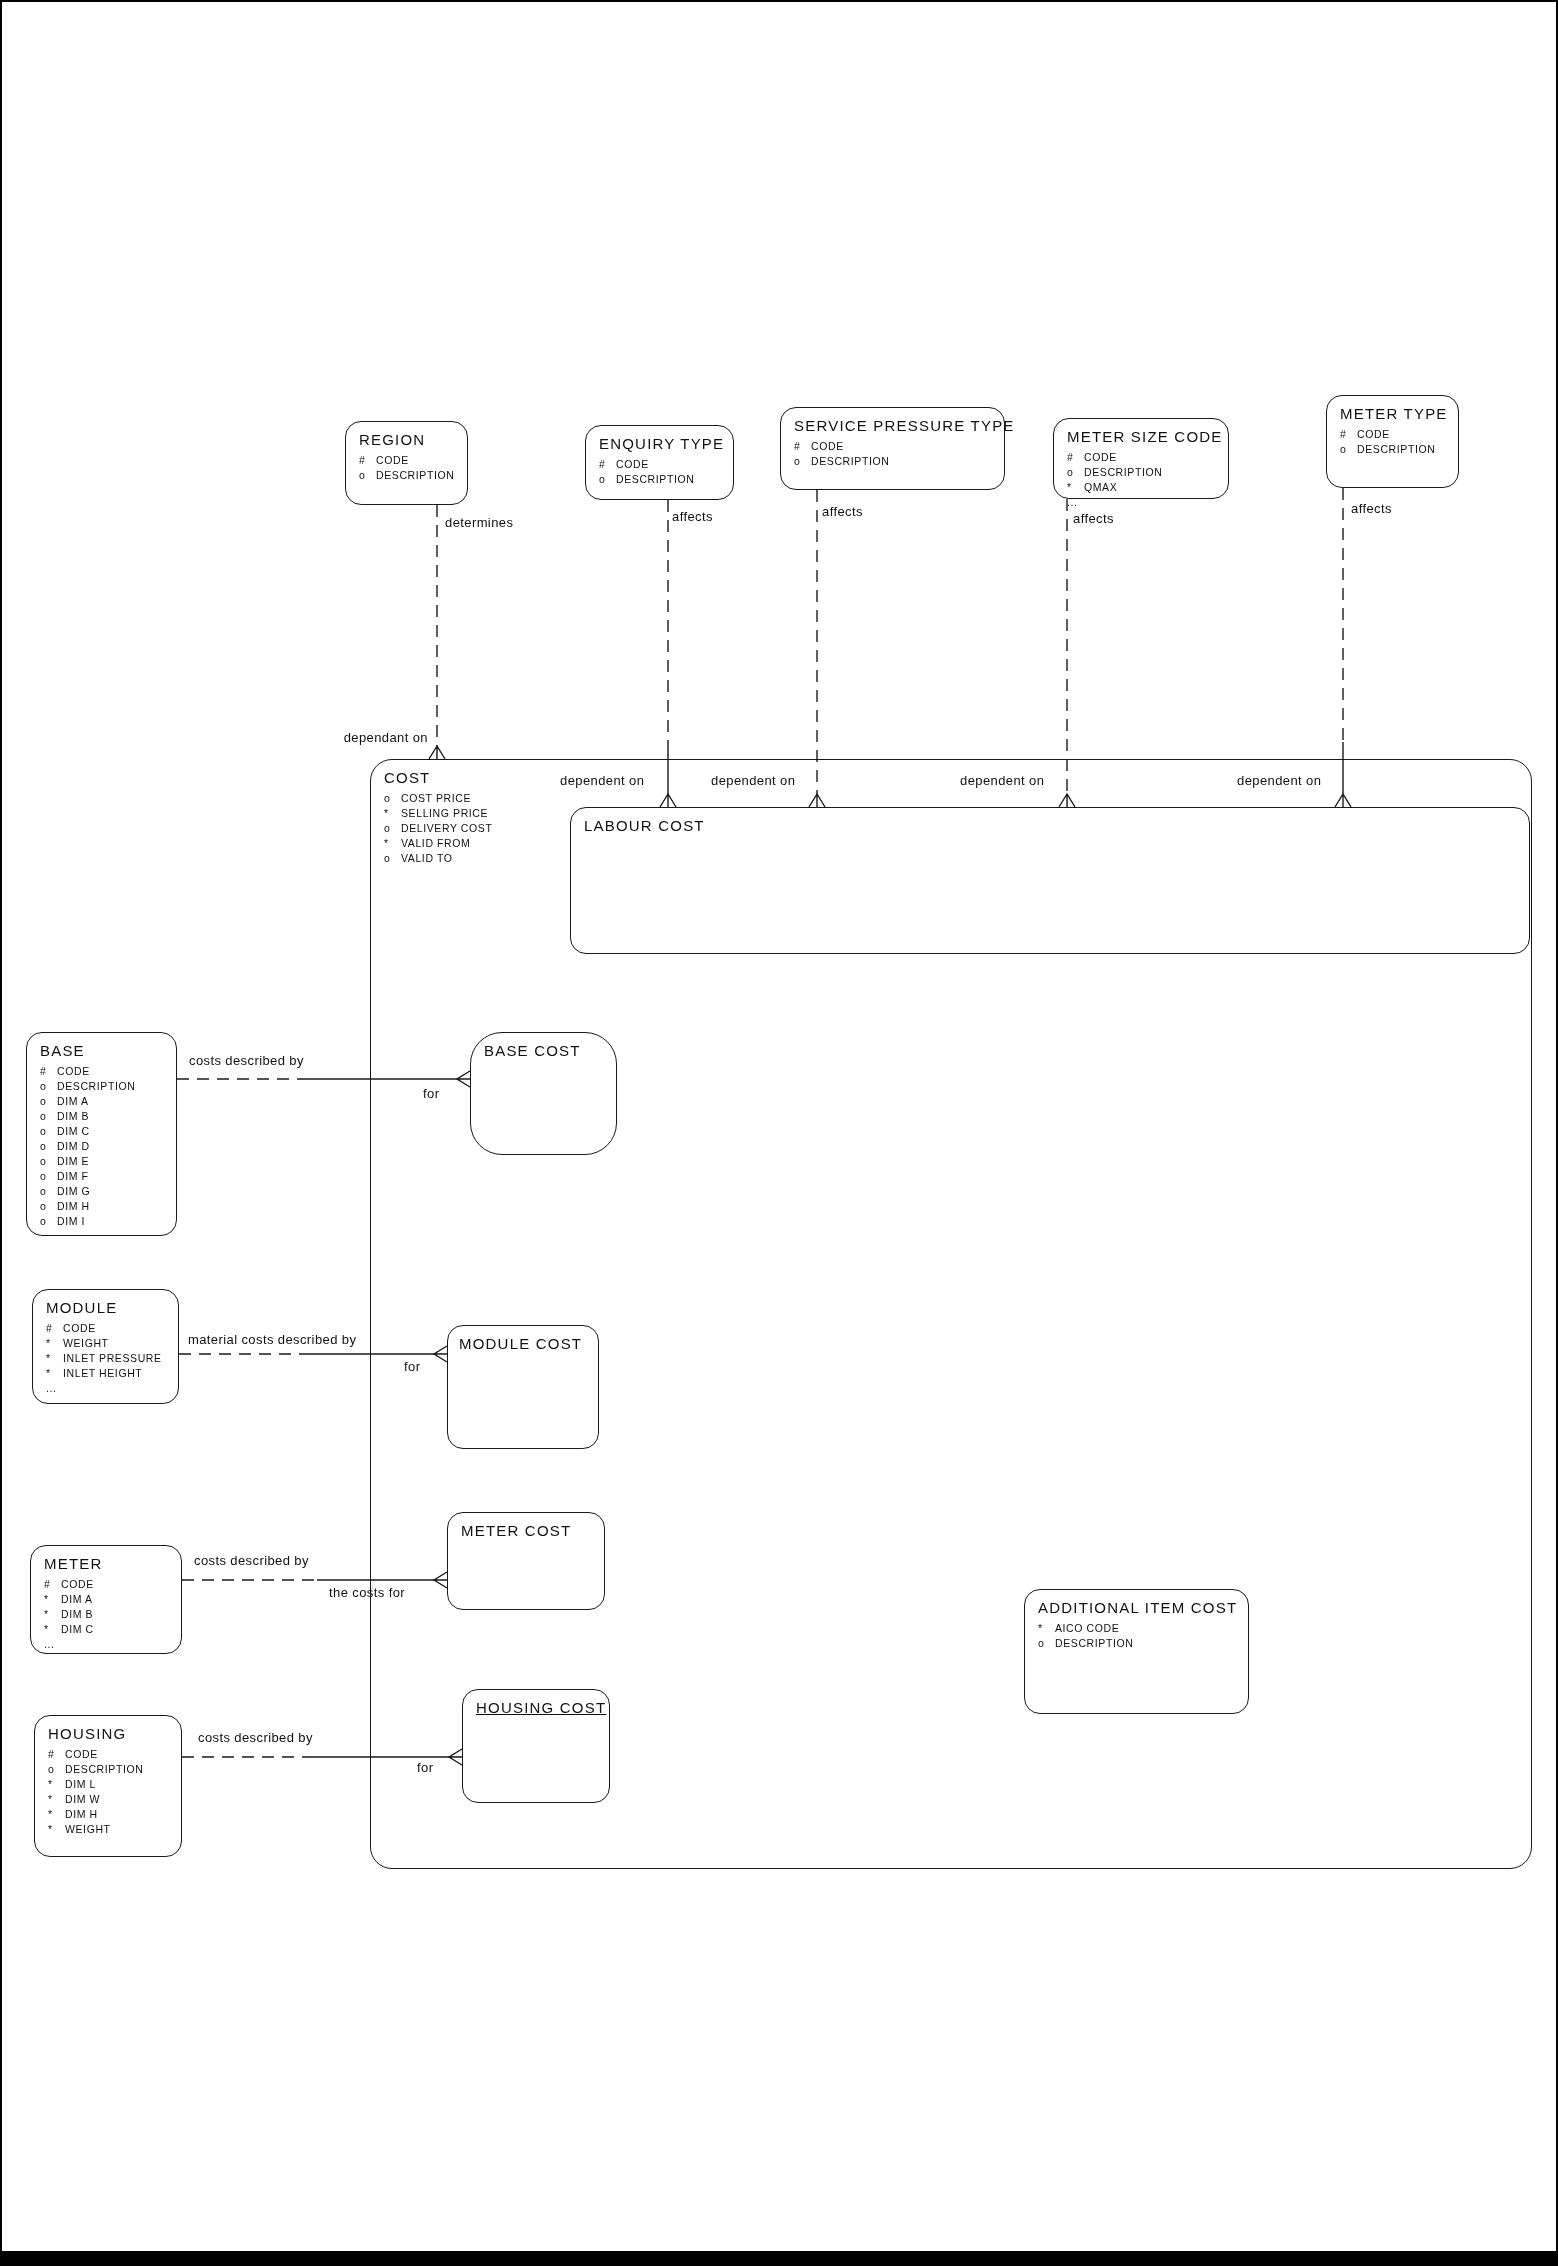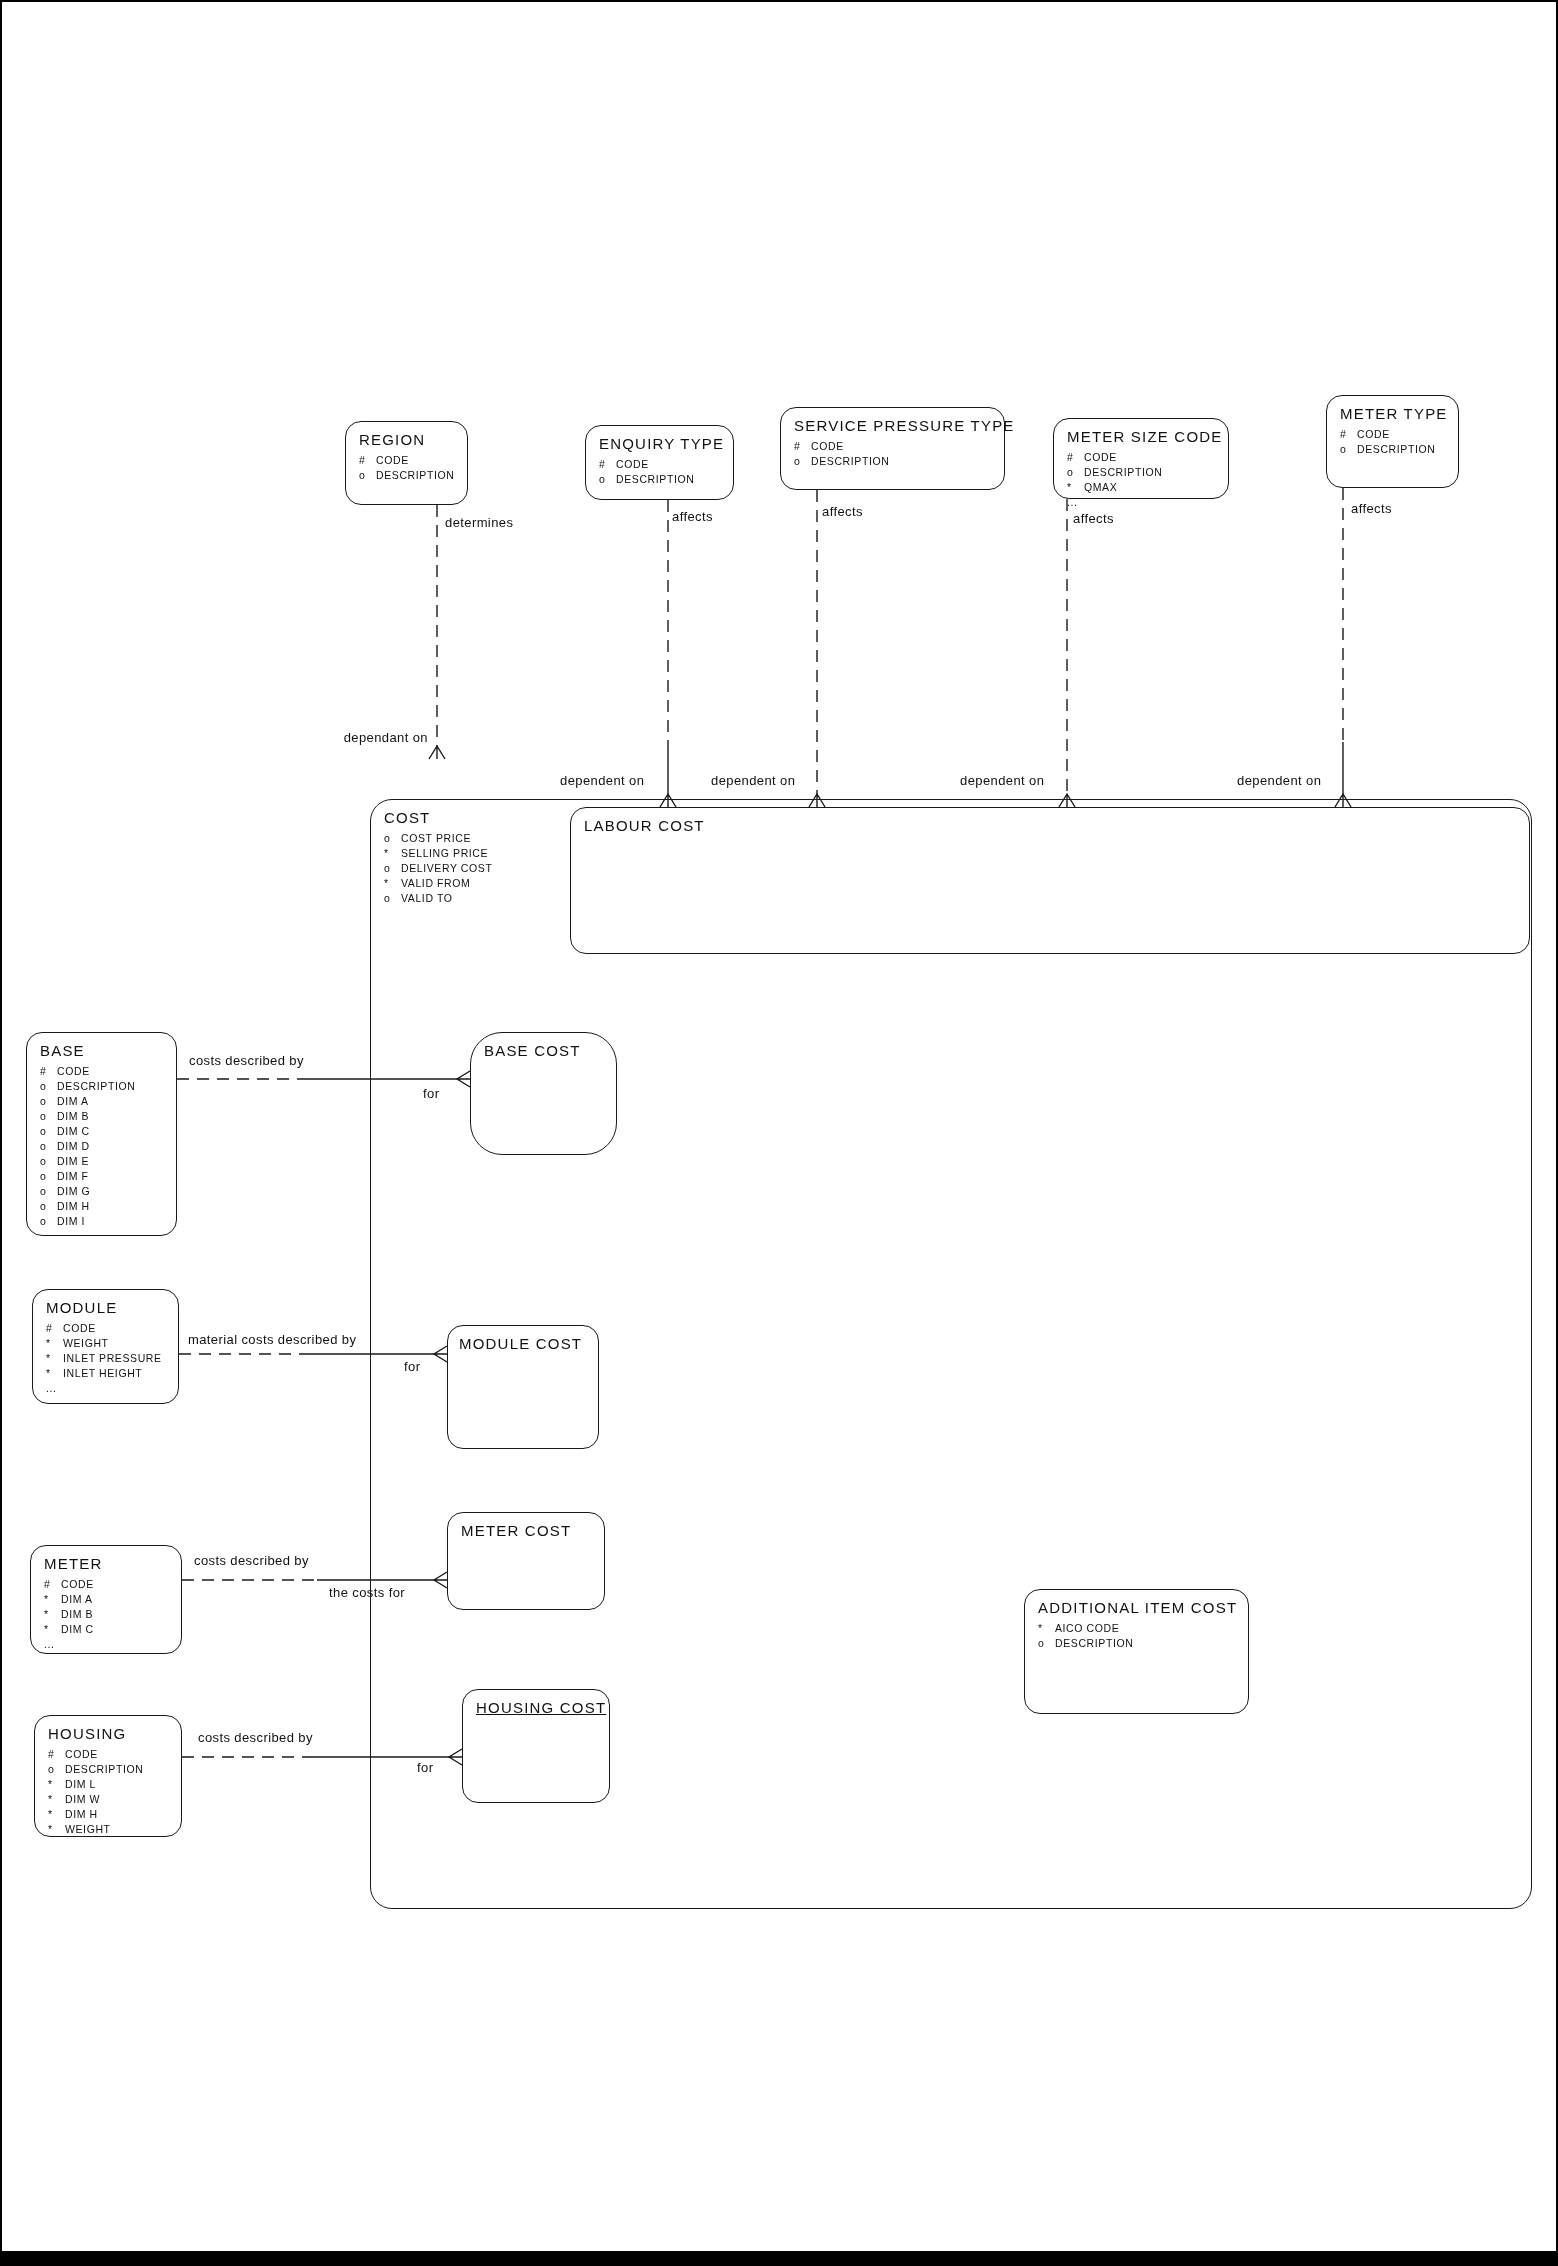--- a/index.html
+++ b/index.html
@@ -15,21 +15,21 @@
   }
   .entity{
     position:absolute;
     background:#fff;
     border:1.6px solid #1a1a1a;
     border-radius:16px;
     box-sizing:border-box;
     padding:8px 6px 0 13px;
     z-index:2;
   }
-  .entity.big{z-index:1;border-radius:22px;margin-top:40px;}
+  .entity.big{z-index:1;border-radius:22px;}
   .etitle{
     font-size:15px;
     line-height:20px;
     letter-spacing:1.2px;
     white-space:nowrap;
     margin-bottom:3px;
   }
   .attr{
     display:flex;
     font-size:10.5px;
@@ -58,21 +58,21 @@
   #e-msc         {left:1051px;top:416px;width:176px;height:81px;}
   #e-mt          {left:1324px;top:393px;width:133px;height:93px;}
   #e-cost        {left:368px;top:757px;width:1162px;height:1110px;}
   #e-labour      {left:568px;top:805px;width:960px;height:147px;}
   #e-base        {left:24px;top:986px;width:151px;height:204px;margin-top:44px;}
   #e-basecost    {left:468px;top:1030px;width:147px;height:123px;border-radius:32px;}
   #e-module      {left:30px;top:1287px;width:147px;height:115px;}
   #e-modulecost  {left:445px;top:1323px;width:152px;height:124px;padding-left:11px;}
   #e-meter       {left:28px;top:1543px;width:152px;height:109px;}
   #e-metercost   {left:445px;top:1510px;width:158px;height:98px;}
-  #e-housing     {left:32px;top:1713px;width:148px;height:122px;}
+  #e-housing     {left:32px;top:1713px;width:148px;height:142px;}
   #e-housingcost {left:460px;top:1687px;width:148px;height:114px;text-decoration:underline;}
   #e-aico        {left:1022px;top:1587px;width:225px;height:125px;}
   
   #l-determines {left:443px;top:513px;}
   #l-dependant  {left:331px;top:728px;width:95px;text-align:right;}
   #l-affects-enq{left:670px;top:507px;}
   #l-affects-spt{left:820px;top:502px;}
   #l-affects-msc{left:1071px;top:509px;}
   #l-affects-mt {left:1349px;top:499px;}
   #l-dep1{left:558px;top:771px;}

